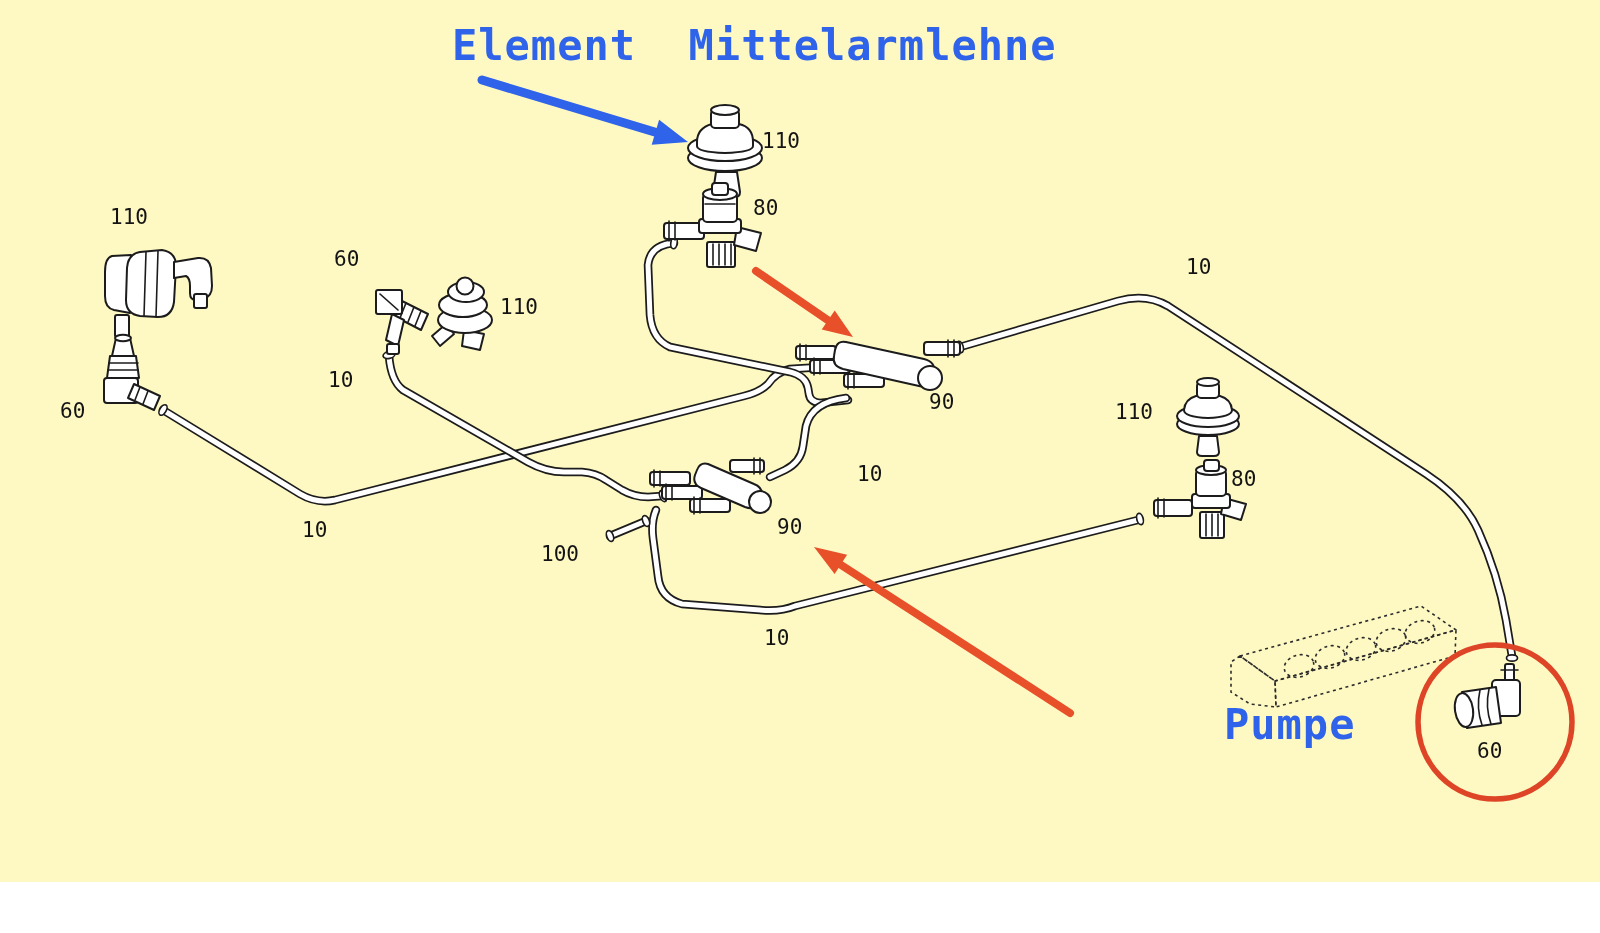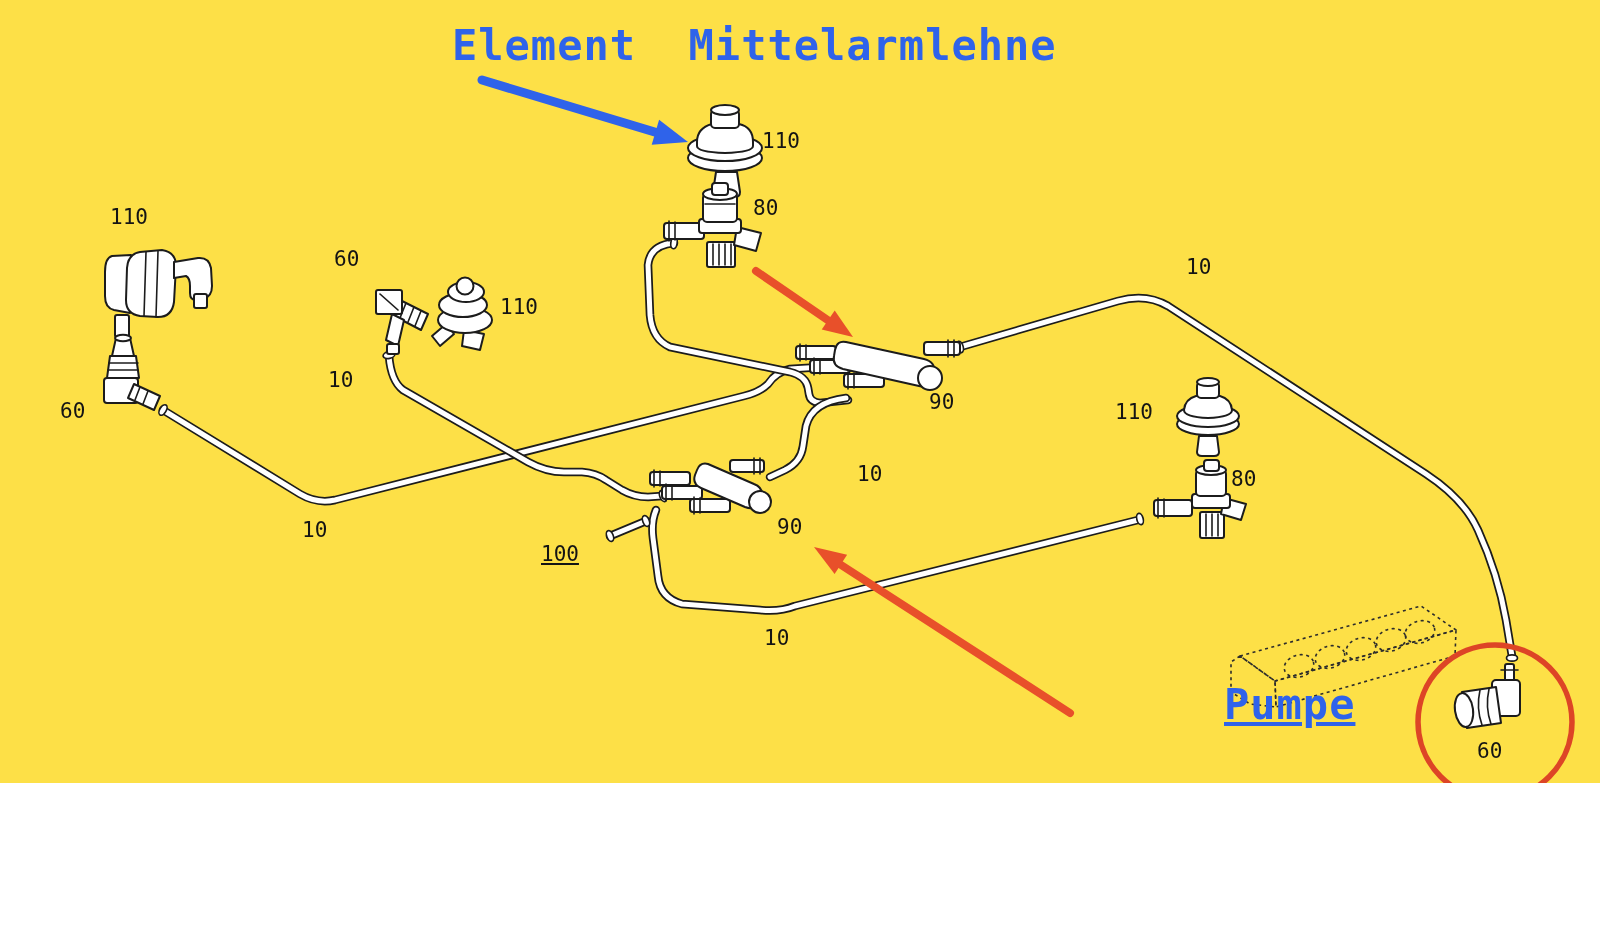--- a/index.html
+++ b/index.html
@@ -1,16 +1,16 @@
 <!DOCTYPE html>
 <html style="--line: #1c1c1c; --callout_blue: #2f63ea; --arrow_red: #e8502a; --circle_red: #dd4526;"><head>
 <meta charset="utf-8">
 <style>
   html,body{margin:0;padding:0;background:#fff;}
-  #stage{position:relative;width:1600px;height:783px;background:#fde047;overflow:hidden;
+  #stage{position:relative;width:1600px;height:882px;background:#fef9c3;overflow:hidden;
          font-family:"DejaVu Sans Mono","Liberation Mono",monospace;}
   #lineart{position:absolute;left:0;top:0;width:1600px;height:933px;}
   .t-outer{stroke:var(--line,#1c1c1c);stroke-width:8.5;fill:none;stroke-linecap:round;stroke-linejoin:round;}
   .t-inner{stroke:#ffffff;stroke-width:5;fill:none;stroke-linecap:round;stroke-linejoin:round;}
   .part{stroke:var(--line,#1c1c1c);stroke-width:2;fill:#ffffff;stroke-linejoin:round;}
   .pl{stroke:var(--line,#1c1c1c);stroke-width:1.6;fill:none;stroke-linecap:round;}
   .cap{stroke:var(--line,#1c1c1c);stroke-width:1.7;fill:#ffffff;}
   .dashed{stroke:#2c2c2c;stroke-width:1.6;fill:none;stroke-dasharray:3 3.5;stroke-linejoin:round;}
   .blue-ln{stroke:var(--callout_blue,#2f63ea);stroke-width:9;stroke-linecap:round;}
   .blue-fl{fill:var(--callout_blue,#2f63ea);stroke:none;}
@@ -212,34 +212,34 @@
     </g>
 
     <g>
       <line class="red-ln" x1="1070" y1="713" x2="838" y2="563"></line>
       <polygon class="red-fl" points="814,547 847.1,554.8 834.6,574.1"></polygon>
     </g>
   </svg>
 
   <div class="callout" style="left:452px;top:24px;">Element  Mittelarmlehne</div>
 
-  <div class="callout" style="left:1224px;top:683px;text-decoration:underline;">Pumpe</div>
+  <div class="callout" style="left:1224px;top:703px;">Pumpe</div>
 
   <div id="labels-layer">
       <div class="label" style="left: 110px; top: 206px;">110</div>
       <div class="label" style="left: 60px; top: 400px;">60</div>
       <div class="label" style="left: 334px; top: 248px;">60</div>
       <div class="label" style="left: 500px; top: 296px;">110</div>
       <div class="label" style="left: 328px; top: 369px;">10</div>
       <div class="label" style="left: 762px; top: 130px;">110</div>
       <div class="label" style="left: 753px; top: 197px;">80</div>
       <div class="label" style="left: 929px; top: 391px;">90</div>
       <div class="label" style="left: 857px; top: 463px;">10</div>
       <div class="label" style="left: 777px; top: 516px;">90</div>
-      <div class="label" style="left: 541px; top: 543px; text-decoration: underline;">100</div>
+      <div class="label" style="left: 541px; top: 543px;">100</div>
       <div class="label" style="left: 302px; top: 519px;">10</div>
       <div class="label" style="left: 764px; top: 627px;">10</div>
       <div class="label" style="left: 1186px; top: 256px;">10</div>
       <div class="label" style="left: 1115px; top: 401px;">110</div>
       <div class="label" style="left: 1231px; top: 468px;">80</div>
       <div class="label" style="left: 1477px; top: 740px;">60</div>
     </div>
 
 </div>
 

